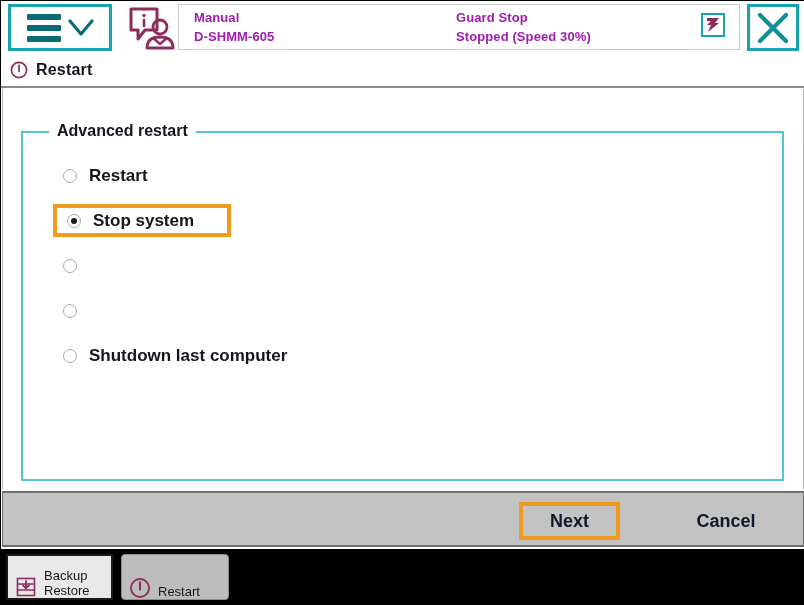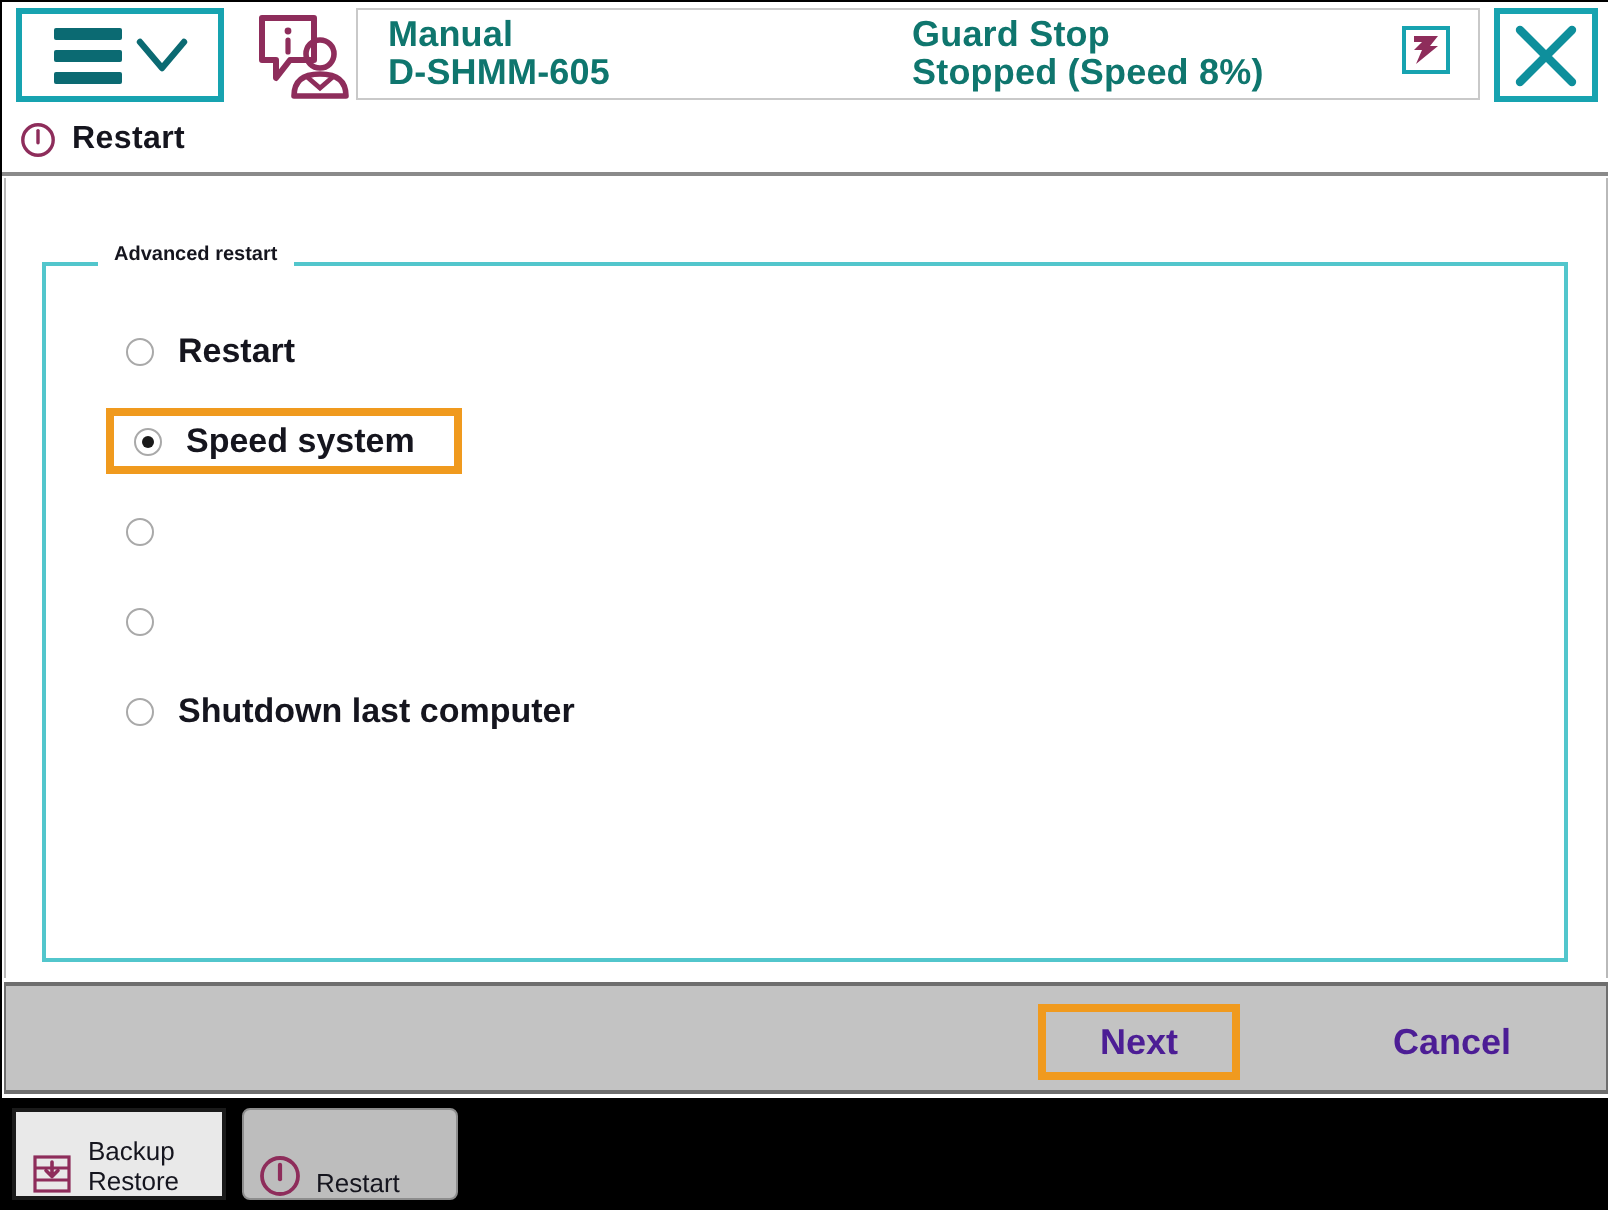--- a/index.html
+++ b/index.html
@@ -65,22 +65,22 @@
     position: absolute;
     left: 177px; top: 3px;
     width: 562px; height: 46px;
     background: #ffffff;
     border: 1px solid #c9c9c9;
     box-sizing: border-box;
   }
   .status-col {
     position: absolute;
     font-weight: bold;
-    font-size: 18px;
-    color: #0f766e;
+    font-size: 13px;
+    color: #a21caf;
     line-height: 19px;
     letter-spacing: .1px;
   }
   .status-col.left { left: 15px; top: 3px; }
   .status-col.mid  { left: 265px; top: 3px; margin-left: 12px; }
   .status-stop-icon {
     position: absolute;
     right: 14px; top: 8px;
     width: 24px; height: 24px;
     border: 2px solid #17a3b0;
@@ -143,21 +143,21 @@
     width: 763px; height: 350px;
     border: 2px solid #52c6cc;
     box-sizing: border-box;
   }
   .group-legend {
     position: absolute;
     left: 26px; top: -11px;
     background: #ffffff;
     padding: 0 8px;
     font-weight: bold;
-    font-size: 10px;
+    font-size: 16px;
     color: #15151e;
   }
   .option-list {
     position: absolute;
     left: 30px; top: 26px;
     width: 700px;
   }
   .option-row {
     position: relative;
     display: flex;
@@ -212,21 +212,21 @@
   }
   .action-btn {
     position: absolute;
     top: 9px;
     height: 38px;
     display: flex;
     align-items: center;
     justify-content: center;
     font-weight: bold;
     font-size: 18px;
-    color: #4c1d95;
+    color: #0f172a;
     box-sizing: border-box;
   }
   .action-btn.next {
     left: 516px;
     width: 101px;
     border: 4px solid #f09a1e;
     background: #c3c3c3;
   }
   .action-btn.cancel {
     left: 664px;
@@ -303,21 +303,21 @@
       <path d="M26 32 L33 38 L40 32" fill="none" stroke="#8e2d5b" stroke-width="2.4"></path>
     </svg>
 
     <div class="status-panel">
       <div class="status-col left">
         <div>Manual</div>
         <div>D-SHMM-605</div>
       </div>
       <div class="status-col mid">
         <div>Guard Stop</div>
-        <div>Stopped (Speed 8%)</div>
+        <div>Stopped (Speed 30%)</div>
       </div>
       <div class="status-stop-icon">
         <svg viewBox="0 0 20 20" width="20" height="20">
           <path d="M4 3 H16 L12 8 H16 L5 17 L8 10 H4 L8 6 H4 Z" fill="#8e2d5b"></path>
         </svg>
       </div>
     </div>
 
     <div class="close-btn">
       <svg width="34" height="34" viewBox="0 0 34 34">
@@ -341,21 +341,21 @@
 
       <div class="option-list">
 
         <div class="option-row">
           <span class="radio"></span>
           <span class="option-label">Restart</span>
         </div>
 
         <div class="option-row selected">
           <span class="radio on"></span>
-          <span class="option-label">Speed system</span>
+          <span class="option-label">Stop system</span>
         </div>
 
         <div class="option-row">
           <span class="radio"></span>
         </div>
 
         <div class="option-row">
           <span class="radio"></span>
         </div>
 

